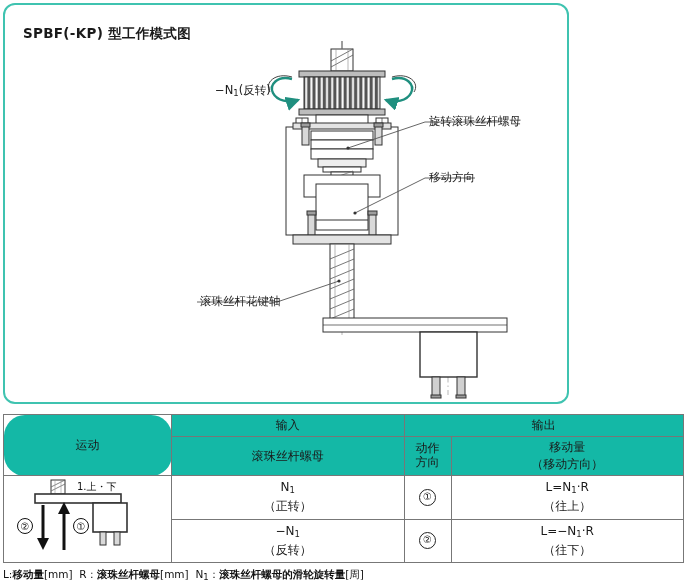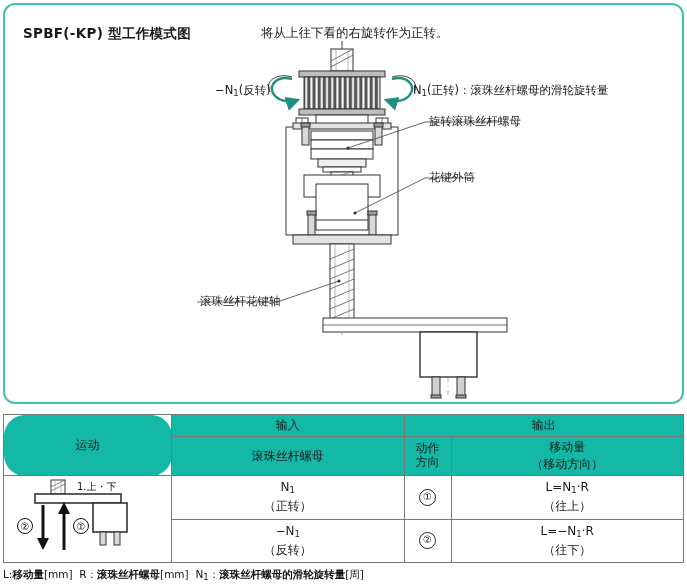--- a/index.html
+++ b/index.html
@@ -7,21 +7,21 @@
     width:687px;height:587px;
     background:#ffffff;
     font-family:"DejaVu Sans","Liberation Sans",sans-serif;
     color:#1a1a1a;
     position:relative;
     overflow:hidden;
   }
 
   
   #diagram-panel{
-    position:absolute;left:3px;top:3px;width:681px;height:401px;
+    position:absolute;left:3px;top:3px;width:566px;height:401px;
     border:2px solid #3fc3b0;border-radius:12px;
     box-sizing:border-box;
     background:#fff;
   }
   #panel-title{
     position:absolute;left:18px;top:20px;
     font-size:13.5px;font-weight:bold;letter-spacing:.3px;
     white-space:nowrap;
   }
   #panel-note{
@@ -70,21 +70,20 @@
     font-size:10.5px;white-space:nowrap;color:#111;
   }
   .fn-b{font-weight:bold;}
 </style>
 </head>
 <body>
 
 <div id="diagram-panel">
 
   <div id="panel-title">SPBF(-KP) 型工作模式图</div>
-  <div id="panel-note">将从上往下看的右旋转作为正转。</div>
 
   <svg id="mech" viewBox="0 0 681 397">
     <defs>
       <marker id="ah" markerWidth="7" markerHeight="7" refX="5" refY="3" orient="auto">
         <path d="M0,0 L6,3 L0,6 z" fill="#1f8f7f"></path>
       </marker>
       <pattern id="teeth" x="0" y="0" width="5.2" height="10" patternUnits="userSpaceOnUse">
         <rect x="0" y="0" width="5.2" height="10" fill="#fff"></rect>
         <rect x="0.6" y="0" width="3.2" height="10" fill="#555"></rect>
       </pattern>
@@ -196,23 +195,22 @@
       <path d="M272,297 L192,297"></path>
     </g>
     <g fill="#333">
       <circle cx="343" cy="143" r="1.6"></circle>
       <circle cx="350" cy="208" r="1.6"></circle>
       <circle cx="334" cy="276" r="1.6"></circle>
     </g>
   </svg>
 
   <div class="callout" id="label-reverse">−N<span class="sub">1</span>(反转)</div>
-  <div class="callout" id="label-forward">N<span class="sub">1</span>(正转)：滚珠丝杆螺母的滑轮旋转量</div>
   <div class="callout" id="label-rot-nut">旋转滚珠丝杆螺母</div>
-  <div class="callout" id="label-spline-tube">花键外筒</div>
+  <div class="callout" id="label-spline-tube">移动方向</div>
   <div class="callout" id="label-shaft">滚珠丝杆花键轴</div>
 </div>
 
 <table id="spec-table">
   <thead>
     <tr>
       <td rowspan="2" class="hdr-move">运动</td>
       <td colspan="1">输入</td>
       <td colspan="2">输出</td>
     </tr>

